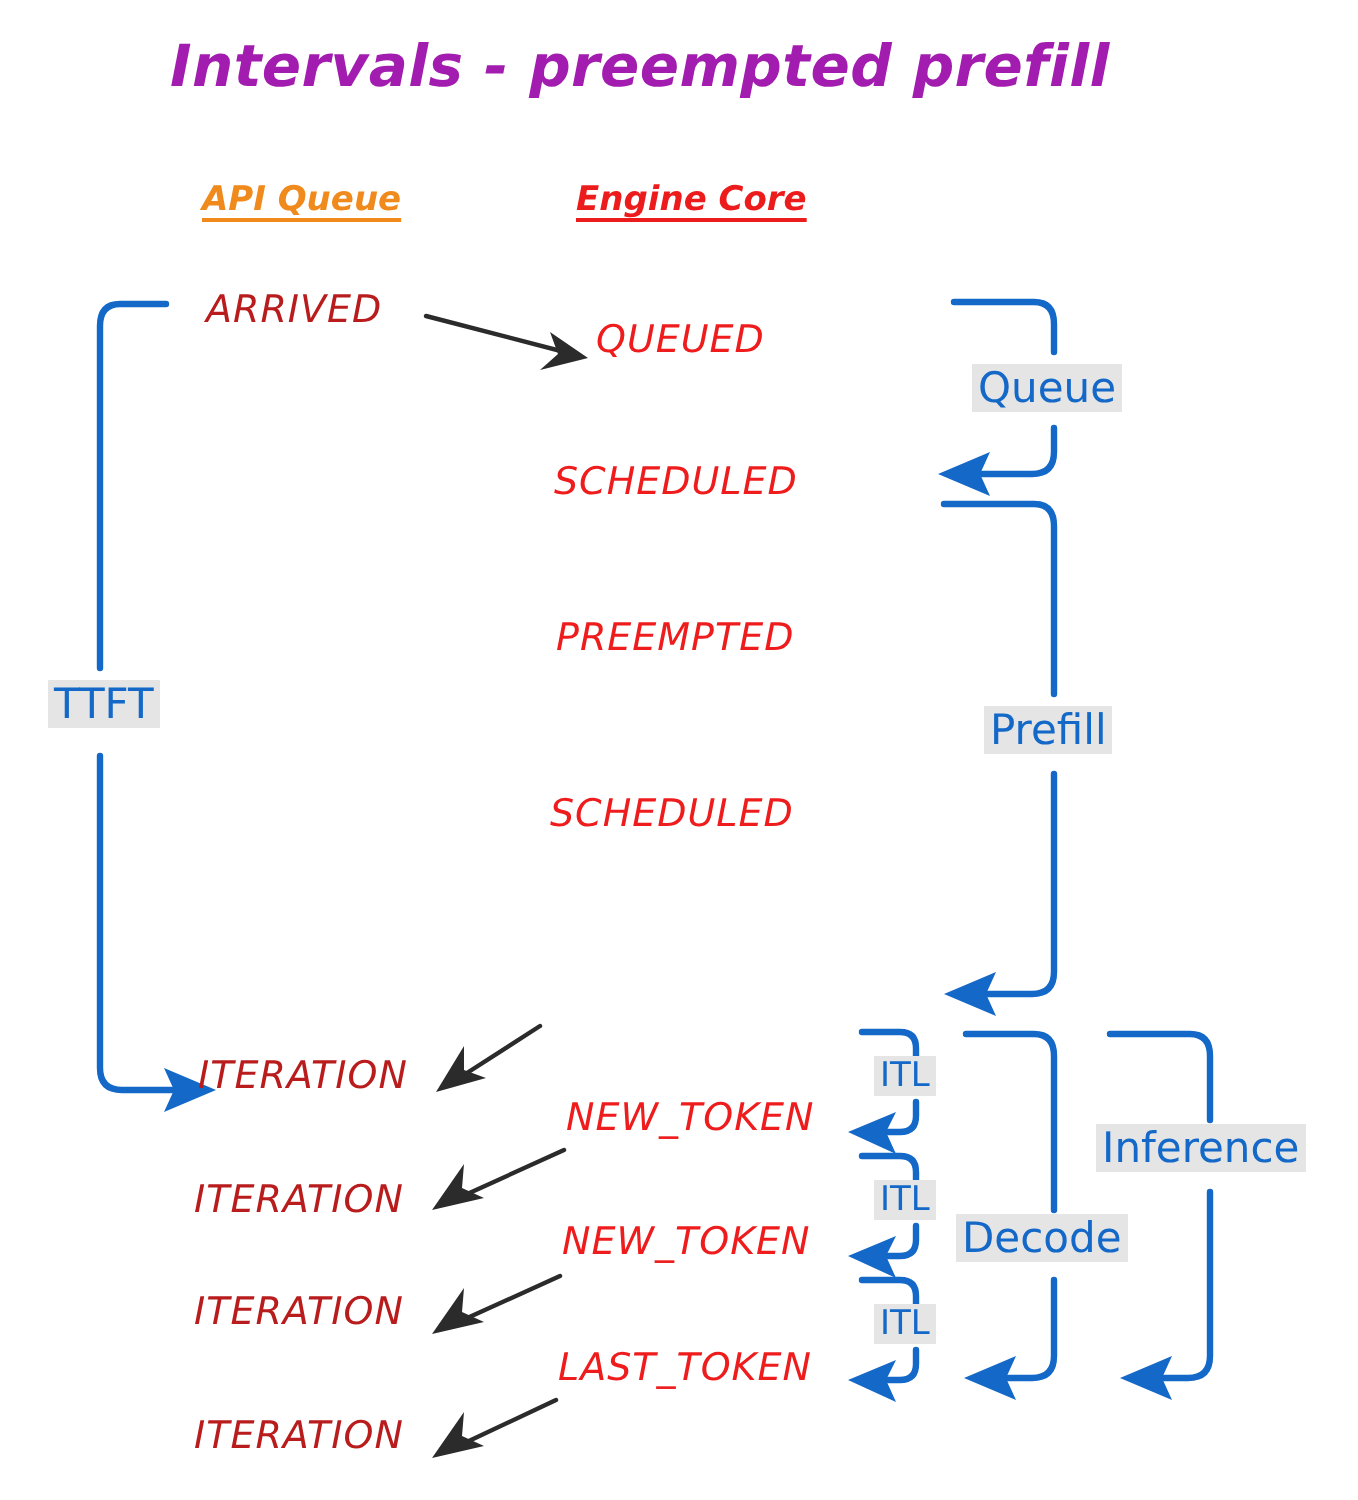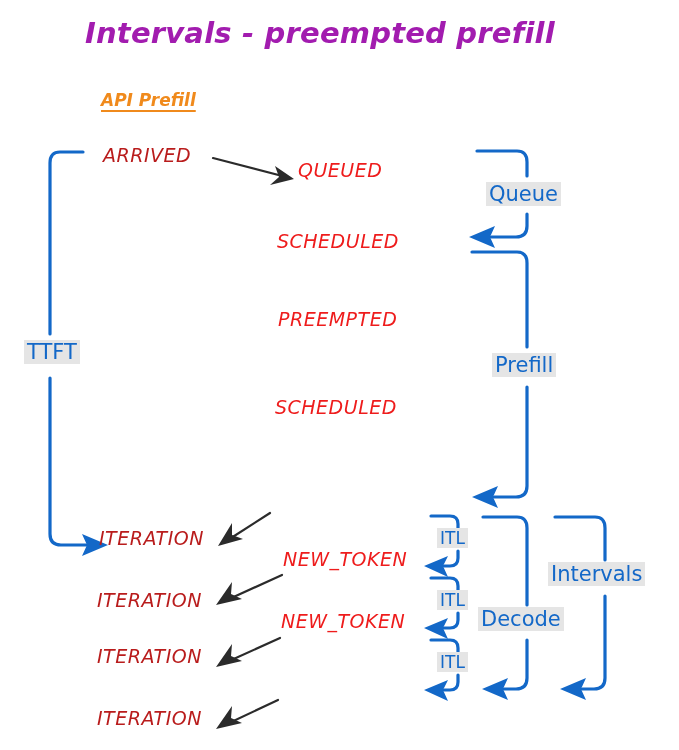--- a/index.html
+++ b/index.html
@@ -163,37 +163,39 @@
     </g>
 
     <g>
       <path class="dark-stroke" d="M278,700 L227,724"></path>
       <path class="dark-fill" d="M216,729 L242,723 L231,718 L232,706 Z"></path>
     </g>
   </svg>
 
   <div class="abs title" style="left:85px; top:16px;">Intervals - preempted prefill</div>
 
-  <div class="abs col-head api" style="left:101px; top:90px;">API Prefill</div>
+  <div class="abs col-head api" style="left:101px; top:90px;">API Queue</div>
+  <div class="abs col-head engine" style="left:288px; top:90px;">Engine Core</div>
 
   <div class="abs state orange" style="left:103px; top:144px;">ARRIVED</div>
   <div class="abs state orange" style="left:99px; top:527px;">ITERATION</div>
   <div class="abs state orange" style="left:97px; top:589px;">ITERATION</div>
   <div class="abs state orange" style="left:97px; top:645px;">ITERATION</div>
   <div class="abs state orange" style="left:97px; top:707px;">ITERATION</div>
 
   <div class="abs state red" style="left:298px; top:159px;">QUEUED</div>
   <div class="abs state red" style="left:277px; top:230px;">SCHEDULED</div>
   <div class="abs state red" style="left:278px; top:308px;">PREEMPTED</div>
   <div class="abs state red" style="left:275px; top:396px;">SCHEDULED</div>
   <div class="abs state red" style="left:283px; top:548px;">NEW_TOKEN</div>
   <div class="abs state red" style="left:281px; top:610px;">NEW_TOKEN</div>
+  <div class="abs state red" style="left:279px; top:673px;">LAST_TOKEN</div>
 
   <div class="abs blue-label" style="left:24px; top:340px;">TTFT</div>
   <div class="abs blue-label" style="left:486px; top:182px;">Queue</div>
   <div class="abs blue-label" style="left:492px; top:353px;">Prefill</div>
   <div class="abs blue-label small" style="left:437px; top:528px;">ITL</div>
   <div class="abs blue-label small" style="left:437px; top:590px;">ITL</div>
   <div class="abs blue-label small" style="left:437px; top:652px;">ITL</div>
   <div class="abs blue-label" style="left:478px; top:607px;">Decode</div>
-  <div class="abs blue-label" style="left:548px; top:562px;">Intervals</div>
+  <div class="abs blue-label" style="left:548px; top:562px;">Inference</div>
 
 </div>
 
 </body></html>

